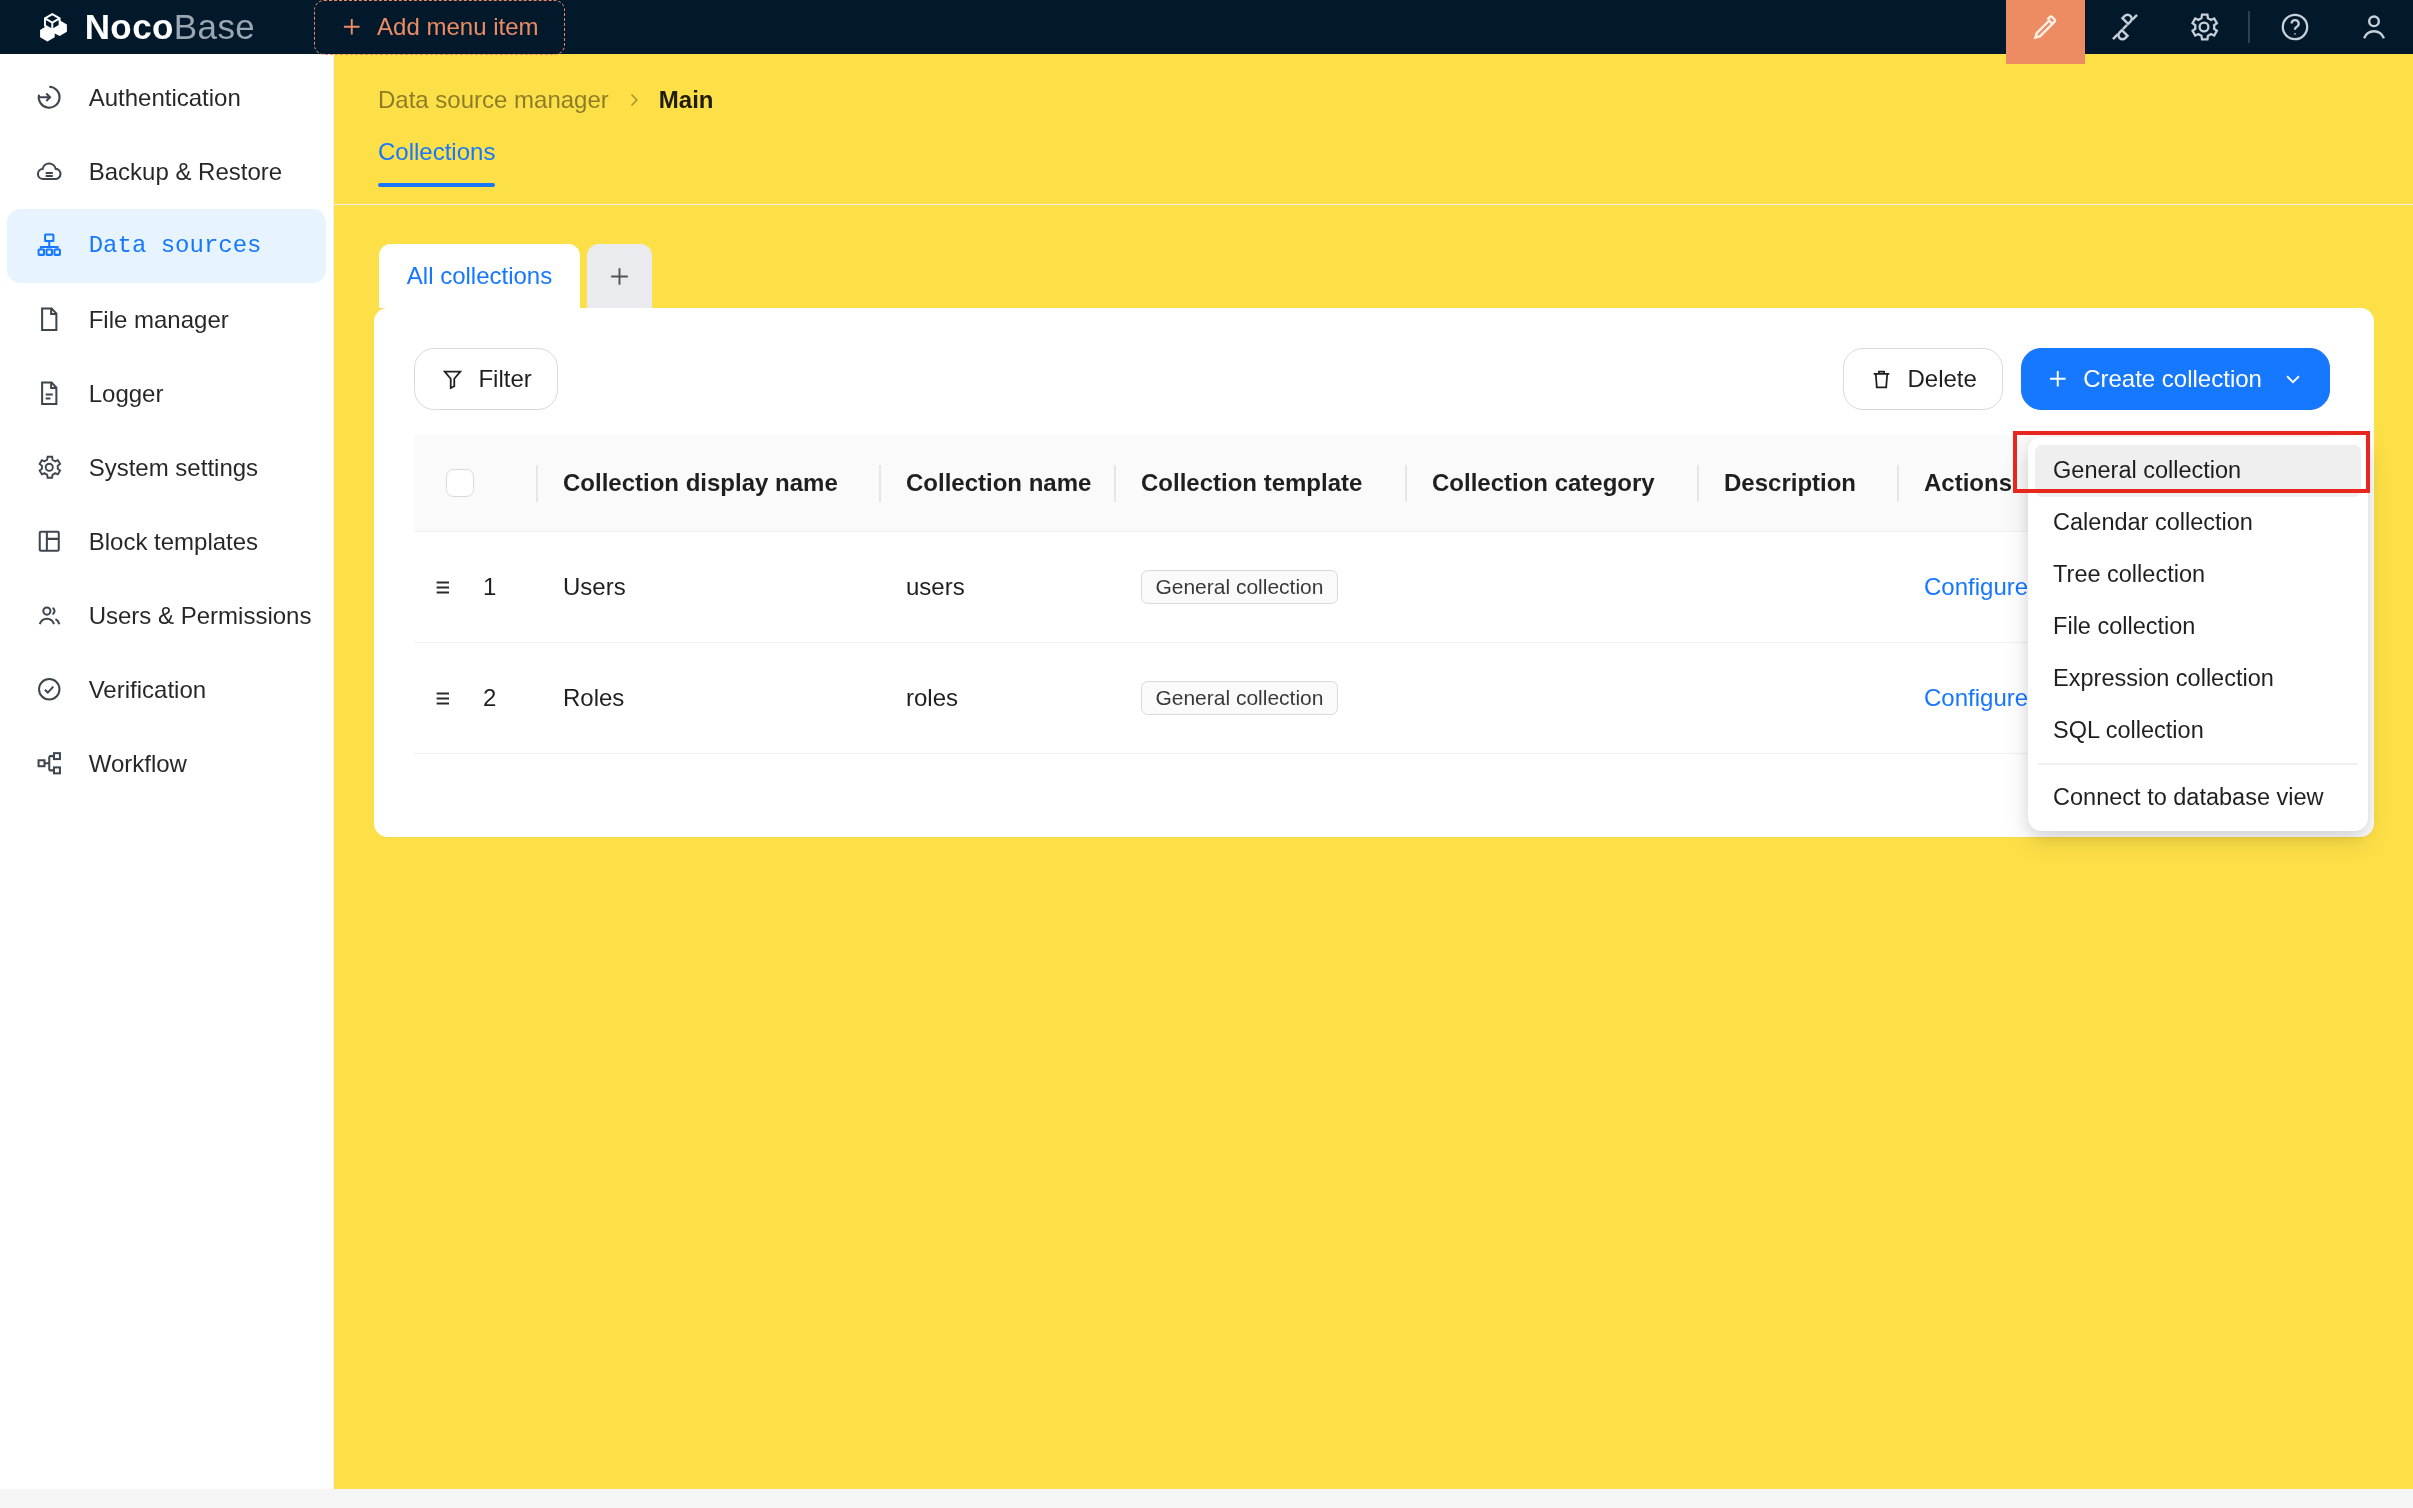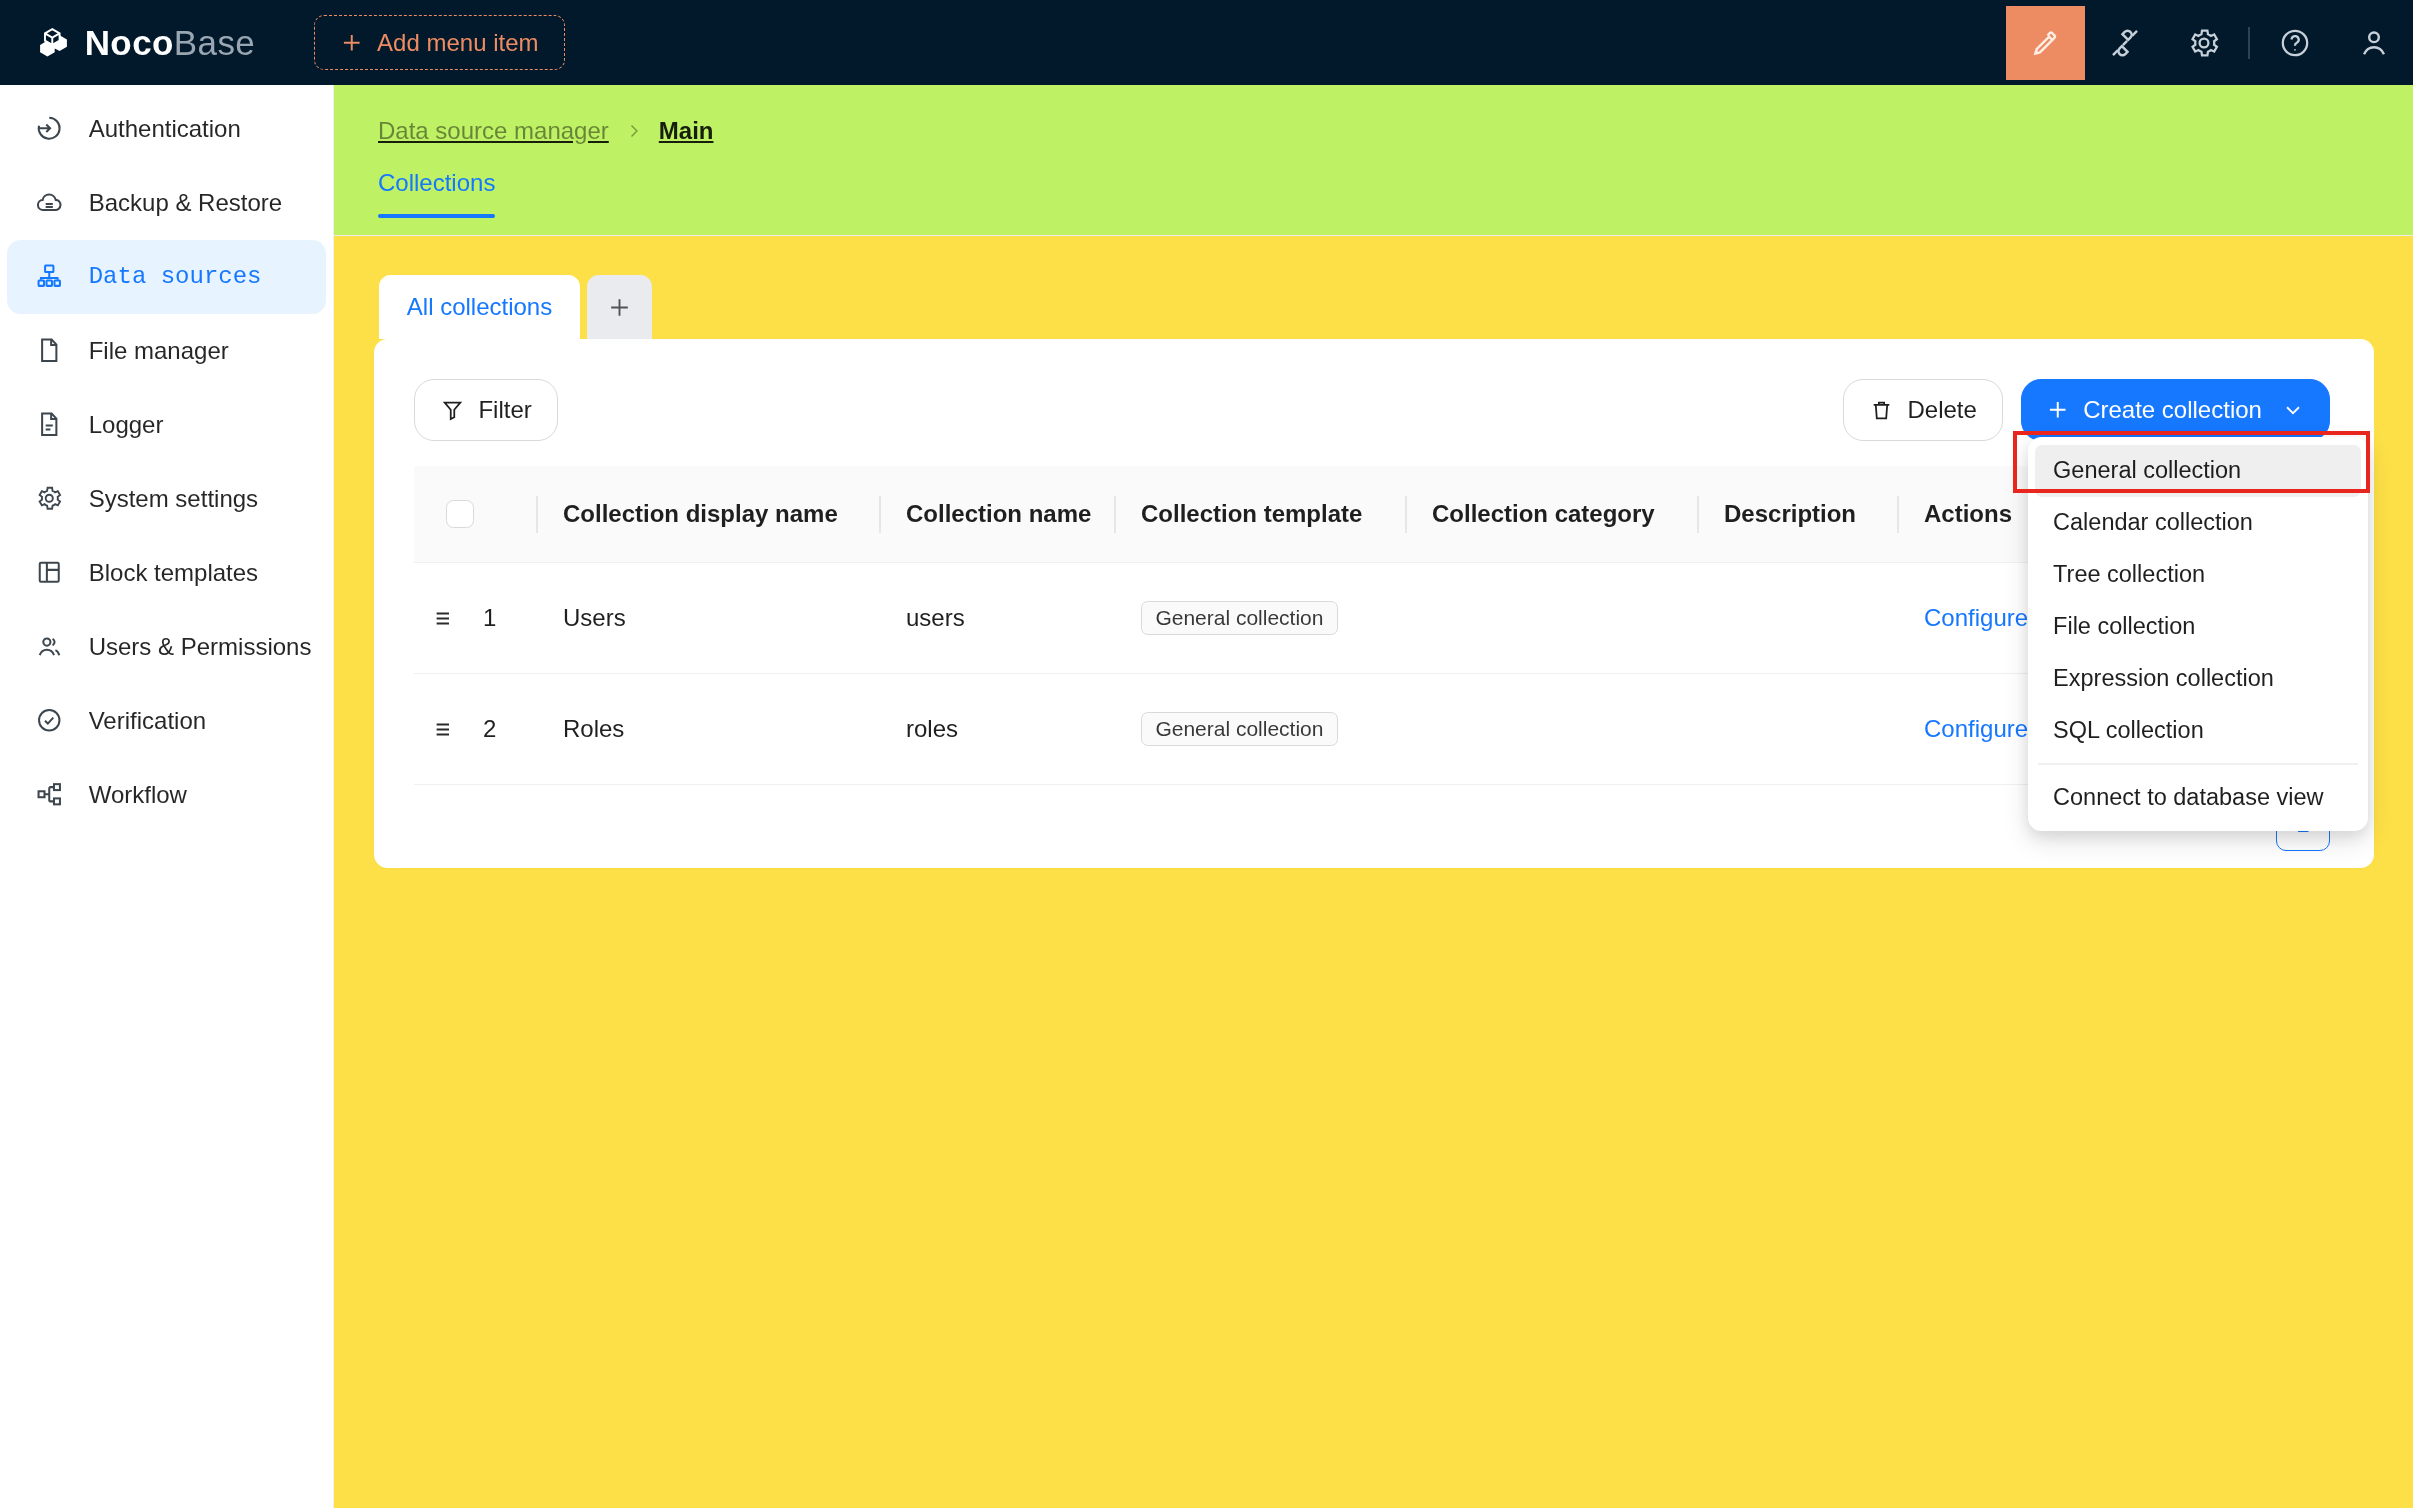--- a/index.html
+++ b/index.html
@@ -1,21 +1,21 @@
 <!DOCTYPE html>
 <html style="font-size:13.4px"><head>
 <meta charset="utf-8">
 <style>
   * { margin:0; padding:0; box-sizing:border-box; }
   html,body { width:2413px; height:1508px; overflow:hidden; }
   body { font-family:"Liberation Sans","DejaVu Sans",sans-serif; color:rgba(0,0,0,.88); font-size:23.5px; background:#f5f5f5; position:relative; }
   svg { display:block; }
 
   
-  .topbar { height:85px; background:#02192b; display:flex; align-items:center; justify-content:space-between; position:relative; z-index:10; }
+  .topbar { height:54px; background:#02192b; display:flex; align-items:center; justify-content:space-between; position:relative; z-index:10; }
   .topbar-left { display:flex; align-items:center; }
   .logo { display:flex; align-items:center; gap:11.7px; padding-left:34px; }
   .logo-name { font-size:35px; letter-spacing:0.4px; }
   .logo-name .primary { color:#ffffff; font-weight:700; }
   .logo-name .secondary { color:#9aa7b2; font-weight:300; }
   .add-menu-btn { margin-left:59px; height:55px; display:flex; align-items:center; gap:13.4px; padding:0 25px; border:1.7px dashed #ed8b63; border-radius:10px; color:#ed8b63; background:transparent; font-size:24px; cursor:pointer; }
   .topbar-right { display:flex; align-items:center; height:74px; }
   .tb-icon { width:79px; height:74px; display:flex; align-items:center; justify-content:center; color:#c7d0d9; cursor:pointer; }
   .tb-icon.active { background:#ed8b63; color:#ffeee4; }
   .tb-divider { width:1.7px; height:32px; background:rgba(255,255,255,.18); margin:0 5px; }
@@ -24,21 +24,21 @@
   .shell { display:flex; height:1435px; }
   .sidebar { width:334px; background:#ffffff; border-right:0.8px solid #f0f0f0; padding-top:6.7px; flex-shrink:0; }
   .side-item { height:74px; margin:0 6.7px; border-radius:13.4px; display:flex; align-items:center; gap:25px; padding-left:28.5px; font-size:24px; color:rgba(0,0,0,.85); cursor:pointer; }
   .side-item .s-icon { color:#3d454d; }
   .side-item.active { background:#e7f4ff; color:#1677ff;font-family:Liberation Mono, monospace; }
   .side-item.active .s-icon { color:#1677ff; }
 
   .main { flex:1; display:flex; flex-direction:column; min-width:0; }
 
   
-  .content-header { background:#bef264; height:151px; padding-left:44px; border-bottom:0.8px solid #ececec;text-decoration:underline; }
+  .content-header { background:#fde047; height:151px; padding-left:44px; border-bottom:0.8px solid #ececec; }
   .breadcrumb { display:flex; align-items:center; gap:15px; padding-top:32px; font-size:24px; }
   .bc-root { color:rgba(0,0,0,.45); }
   .bc-sep { color:rgba(0,0,0,.35); }
   .bc-current { color:rgba(0,0,0,.88); font-weight:600; }
   .page-tab { display:inline-flex; flex-direction:column; margin-top:23.5px; cursor:pointer; }
   .page-tab-label { color:#1677ff; font-size:24px; padding-bottom:17px; }
   .page-tab-ink { height:4.2px; background:#1677ff; border-radius:2.5px; }
 
   
   .content-body { flex:1; background:#fde047; padding:39px 39px 0 40px; }

